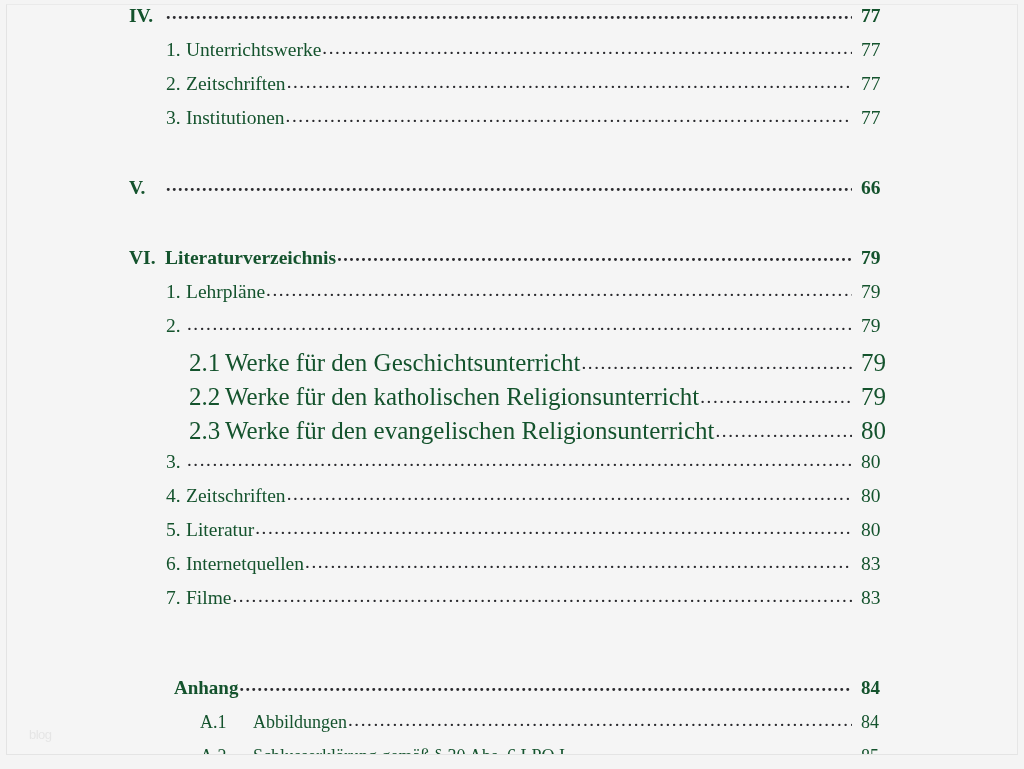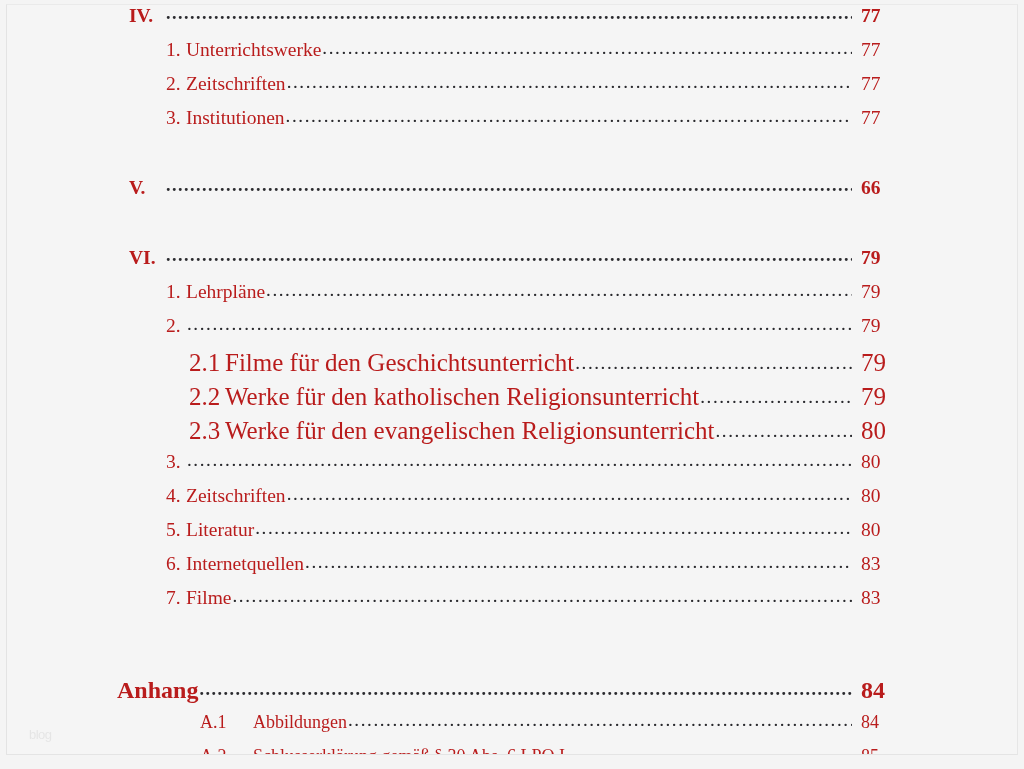--- a/index.html
+++ b/index.html
@@ -36,21 +36,21 @@
     left: 110px;
     top: 0px;
     width: 790px;
   }
 
   
   .toc-row {
     display: flex;
     align-items: baseline;
     height: 34px;
-    color: #b91c1c;
+    color: #14532d;
     white-space: nowrap;
   }
 
   .num {
     flex: 0 0 auto;
     text-align: left;
   }
   .title {
     flex: 0 0 auto;
   }
@@ -100,21 +100,22 @@
   .lvl3 {
     font-size: 25px;
     margin-left: 72px;
   }
   .lvl3 .num { width: 36px; }
   .lvl3 .leader { letter-spacing: 1.6px; }
 
   
   .anhang-head {
     font-weight: bold;
-    font-size: 24px;
+    font-size: 19px;
+    margin-left: 57px;
   }
   .anhang-head .leader { letter-spacing: 1.5px; font-weight: bold; font-size: 18px; top: -3px; }
   .anhang-head .page { font-weight: bold; }
 
   .anhang-item {
     font-size: 18px;
     margin-left: 83px;
   }
   .anhang-item .num { width: 53px; }
   .anhang-item .leader { letter-spacing: 1.6px; }
@@ -177,40 +178,41 @@
     <div class="toc-row lvl1">
       <span class="num">V.</span>
       <span class="leader"></span>
       <span class="page">66</span>
     </div>
 
     <div class="gap-lg"></div>
 
     <div class="toc-row lvl1">
       <span class="num">VI.</span>
+      <span class="title">Literaturverzeichnis</span>
       <span class="leader"></span>
       <span class="page">79</span>
     </div>
 
     <div class="toc-row lvl2">
       <span class="num">1.</span>
       <span class="title">Lehrpläne</span>
       <span class="leader"></span>
       <span class="page">79</span>
     </div>
 
     <div class="toc-row lvl2">
       <span class="num">2.</span>
       <span class="leader"></span>
       <span class="page">79</span>
     </div>
 
     <div class="toc-row lvl3">
       <span class="num">2.1</span>
-      <span class="title">Filme für den Geschichtsunterricht</span>
+      <span class="title">Werke für den Geschichtsunterricht</span>
       <span class="leader"></span>
       <span class="page">79</span>
     </div>
 
     <div class="toc-row lvl3">
       <span class="num">2.2</span>
       <span class="title">Werke für den katholischen Religionsunterricht</span>
       <span class="leader"></span>
       <span class="page">79</span>
     </div>

